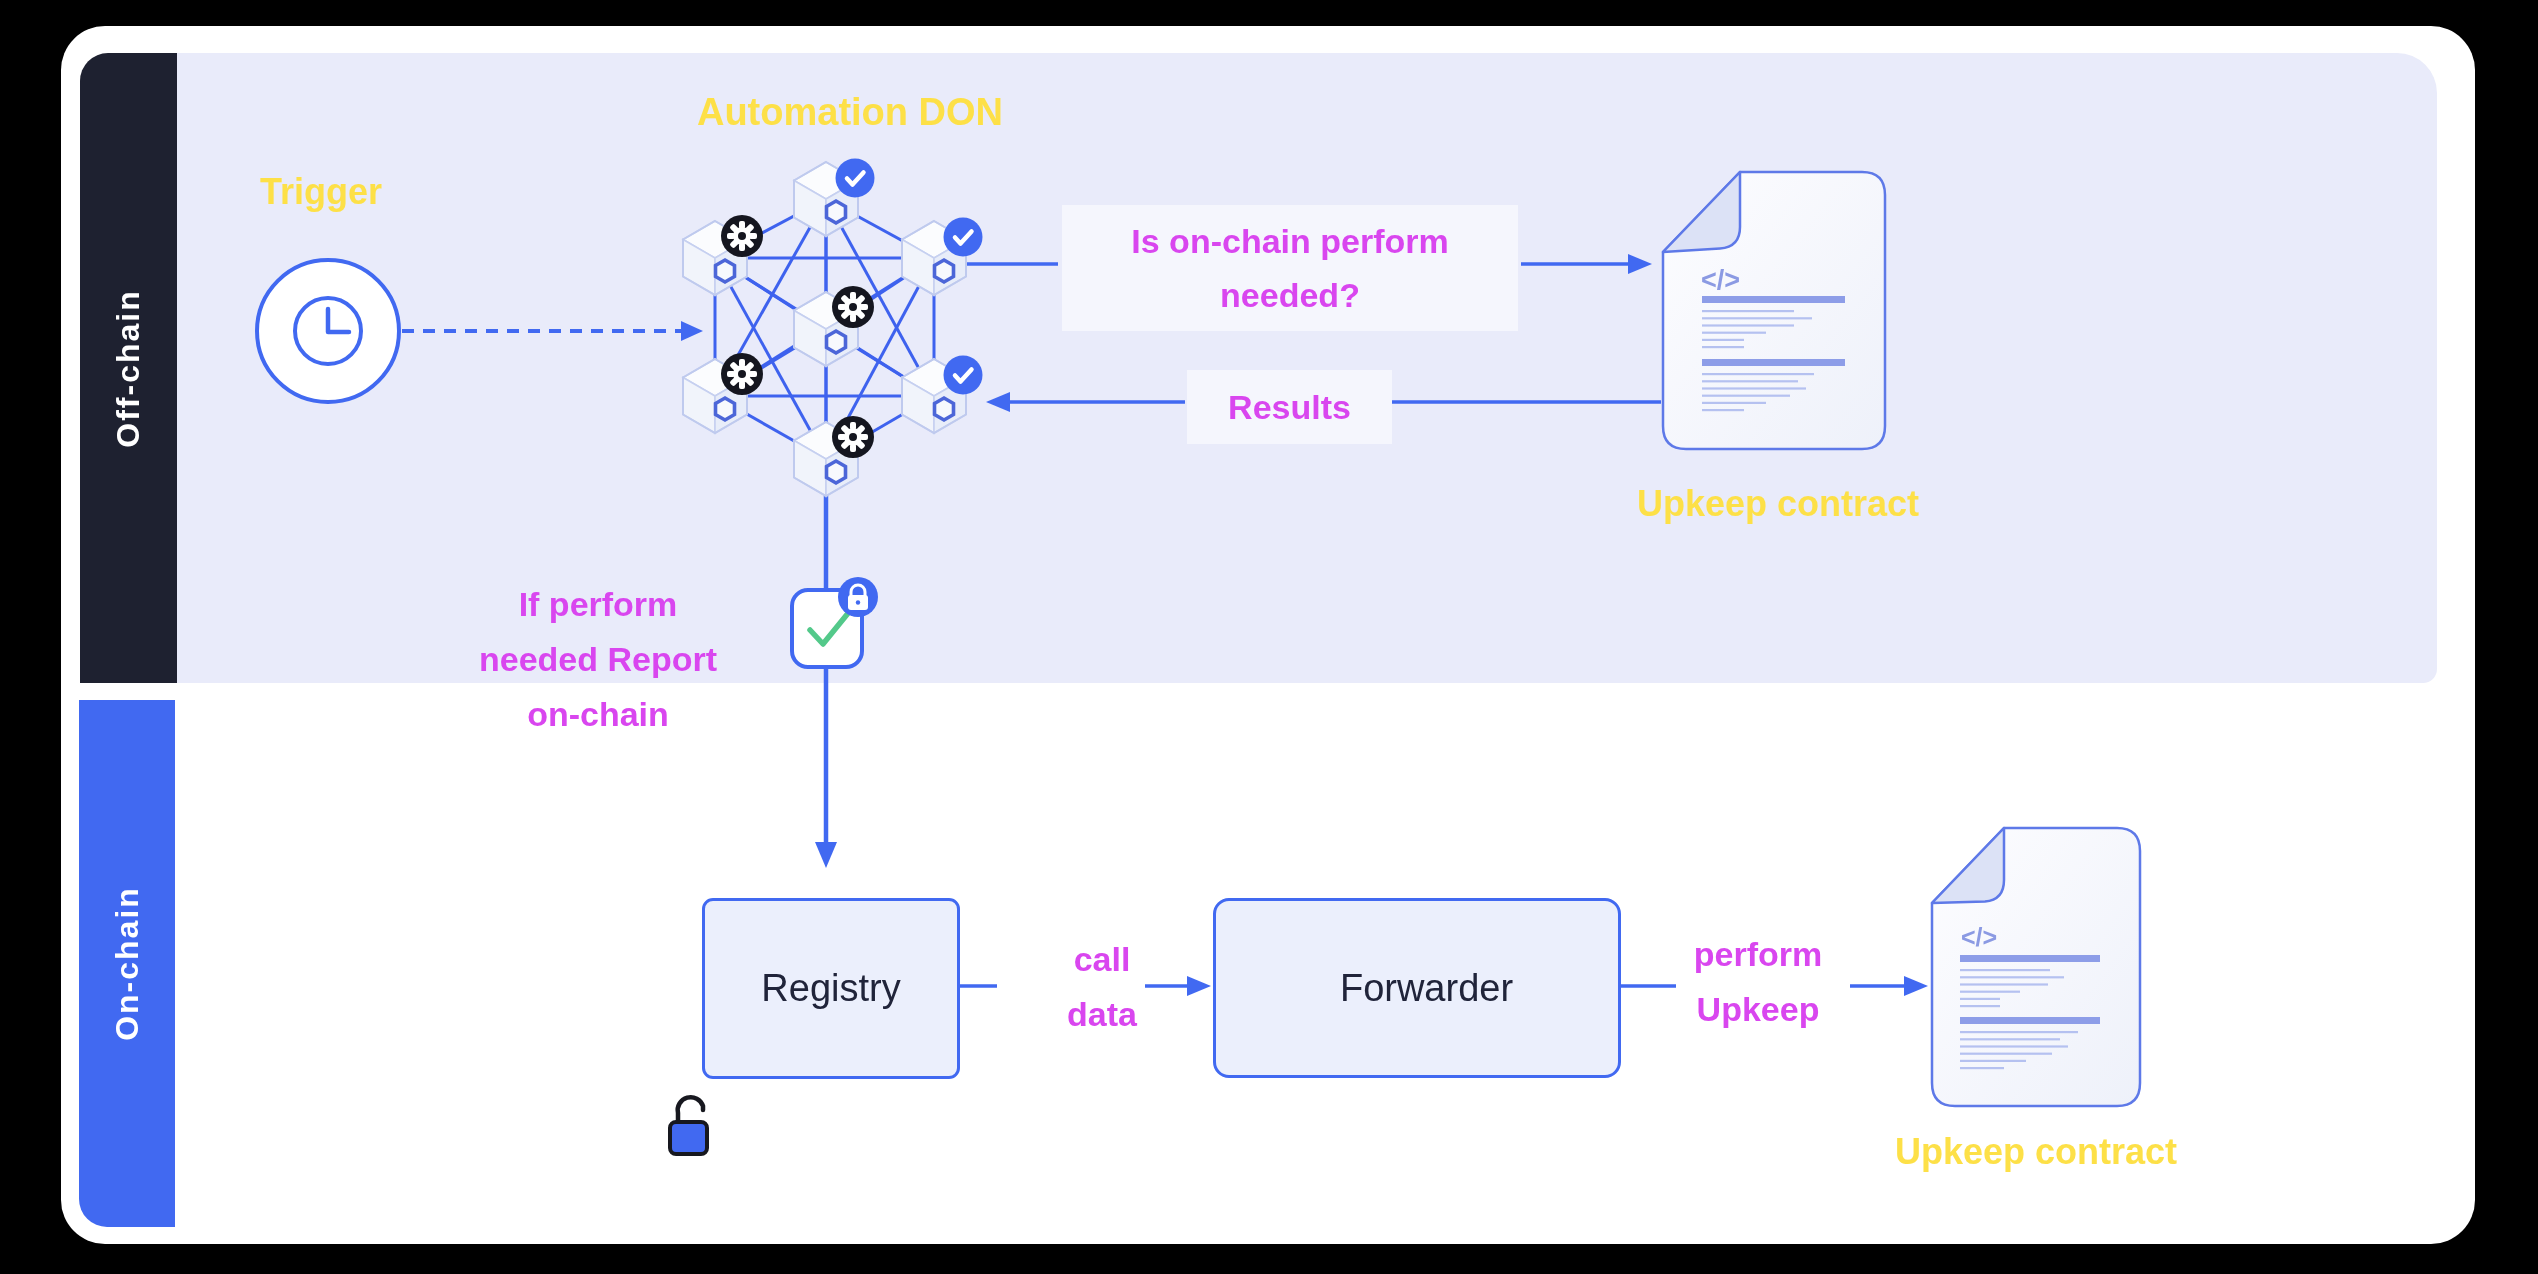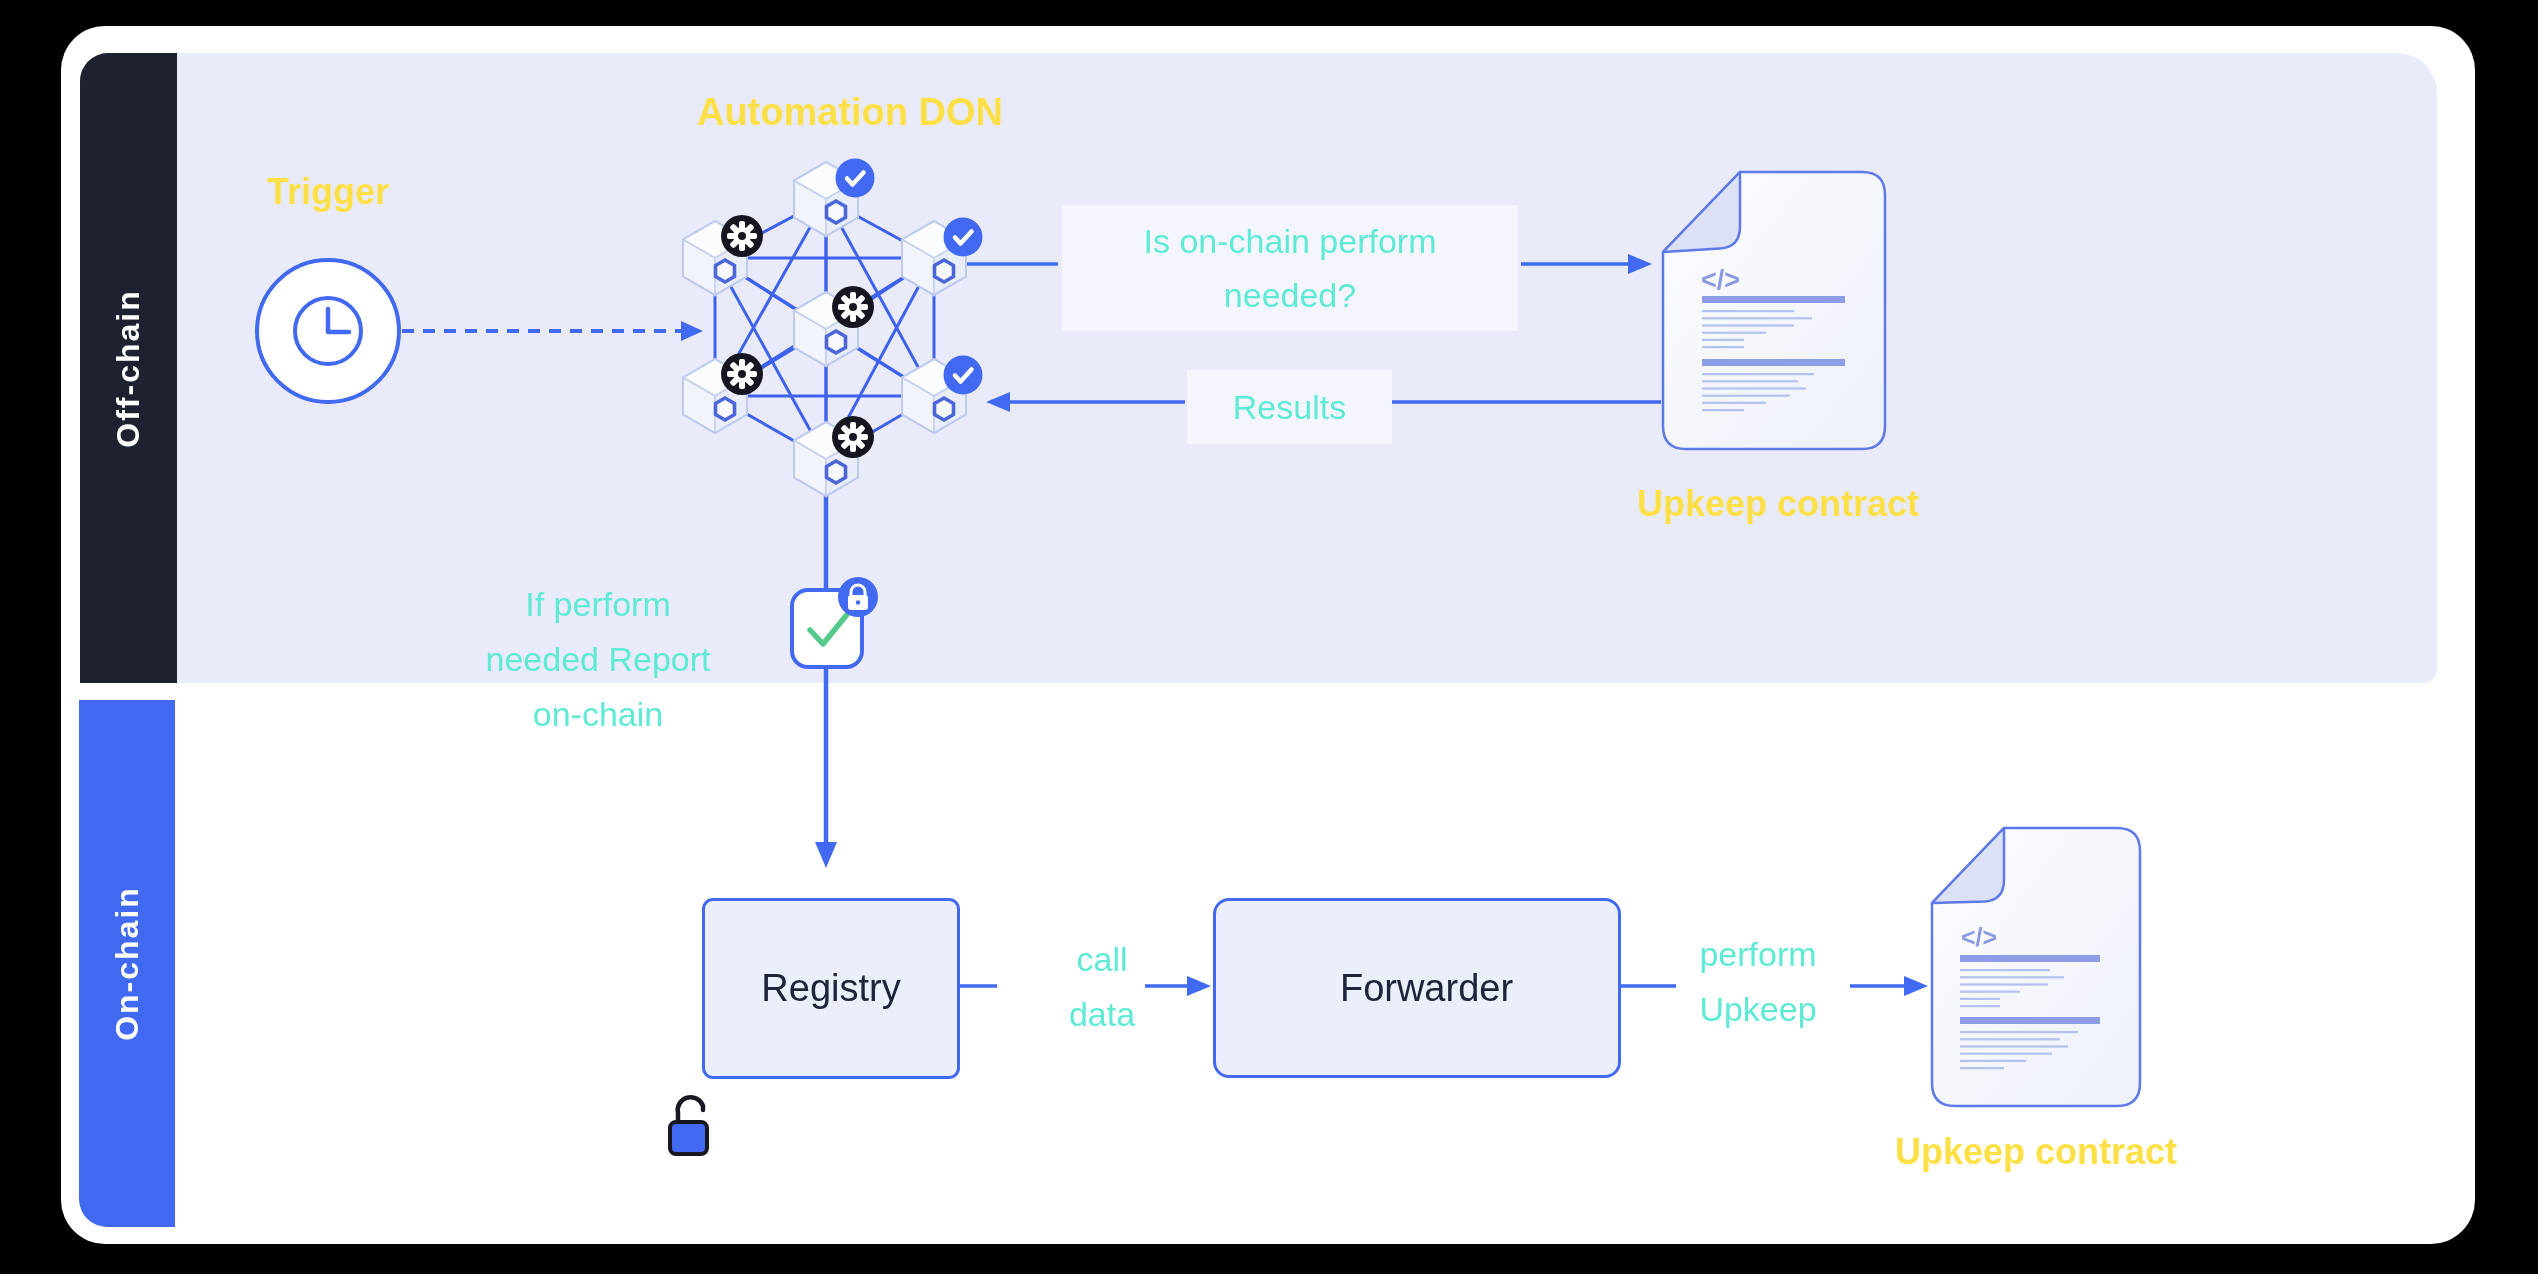--- a/index.html
+++ b/index.html
@@ -8,21 +8,21 @@
   .card{position:absolute;left:61px;top:26px;width:2414px;height:1218px;background:#fff;border-radius:44px;}
   .band-lavender{position:absolute;left:177px;top:53px;width:2260px;height:630px;background:#E9EBFA;border-radius:0 40px 14px 0;}
   .band-dark{position:absolute;left:80px;top:53px;width:97px;height:630px;background:#1E2130;border-radius:28px 0 0 0;
              display:flex;align-items:center;justify-content:center;}
   .band-blue{position:absolute;left:79px;top:700px;width:96px;height:527px;background:#4169F1;border-radius:0 0 0 28px;
              display:flex;align-items:center;justify-content:center;}
   .band-label{color:#fff;font-weight:bold;font-size:32px;letter-spacing:2px;transform:rotate(-90deg);white-space:nowrap;}
   svg.layer{position:absolute;left:0;top:0;z-index:2;}
   .txt{position:absolute;z-index:3;text-align:center;}
   .bold-label{font-weight:bold;font-size:36px;color:#fde047;line-height:44px;}
-  .gray-note{font-size:34px;color:#5eead4;line-height:55px;font-weight:400;}
+  .gray-note{font-size:34px;color:#d946ef;line-height:55px;font-weight:700;}
   .note-lines span{display:block;}
   .q-block{left:1062px;top:205px;width:456px;height:126px;background:rgba(255,255,255,.55);
            display:flex;flex-direction:column;justify-content:center;line-height:54px;}
   .r-block{left:1187px;top:370px;width:205px;height:74px;background:rgba(255,255,255,.55);
            display:flex;align-items:center;justify-content:center;}
   .flow-box{position:absolute;z-index:3;background:#EBEFFC;border:3px solid #4169F1;
             display:flex;align-items:center;justify-content:center;
             font-size:38px;color:#20243A;}
   .code-glyph{font-family:"Liberation Sans",sans-serif;font-weight:bold;fill:#8B9AE3;}
 </style>
@@ -276,21 +276,21 @@
           <rect x="1960" y="1067" width="44" height="2.2" fill="#B5C1F0"></rect>
         </g>
     </g>
 
     <g>
       <path d="M678 1122 V1113 A13 13 0 0 1 703 1106 L703 1110" fill="none" stroke="#17181F" stroke-width="4.5" stroke-linecap="round"></path>
       <rect x="670" y="1122" width="37" height="32" rx="6" fill="#4169F1" stroke="#17181F" stroke-width="4"></rect>
     </g>
   </svg>
 
-  <div class="txt bold-label" style="left:168px;top:170px;width:320px;">Trigger</div>
+  <div class="txt bold-label" style="left:161px;top:170px;width:320px;">Trigger</div>
   <div class="txt bold-label" style="left:650px;top:90px;width:400px;font-size:38px;">Automation DON</div>
 
   <div class="txt gray-note q-block">
     <span>Is on-chain perform</span>
     <span>needed?</span>
   </div>
 
   <div class="txt gray-note r-block">
     <span>Results</span>
   </div>

